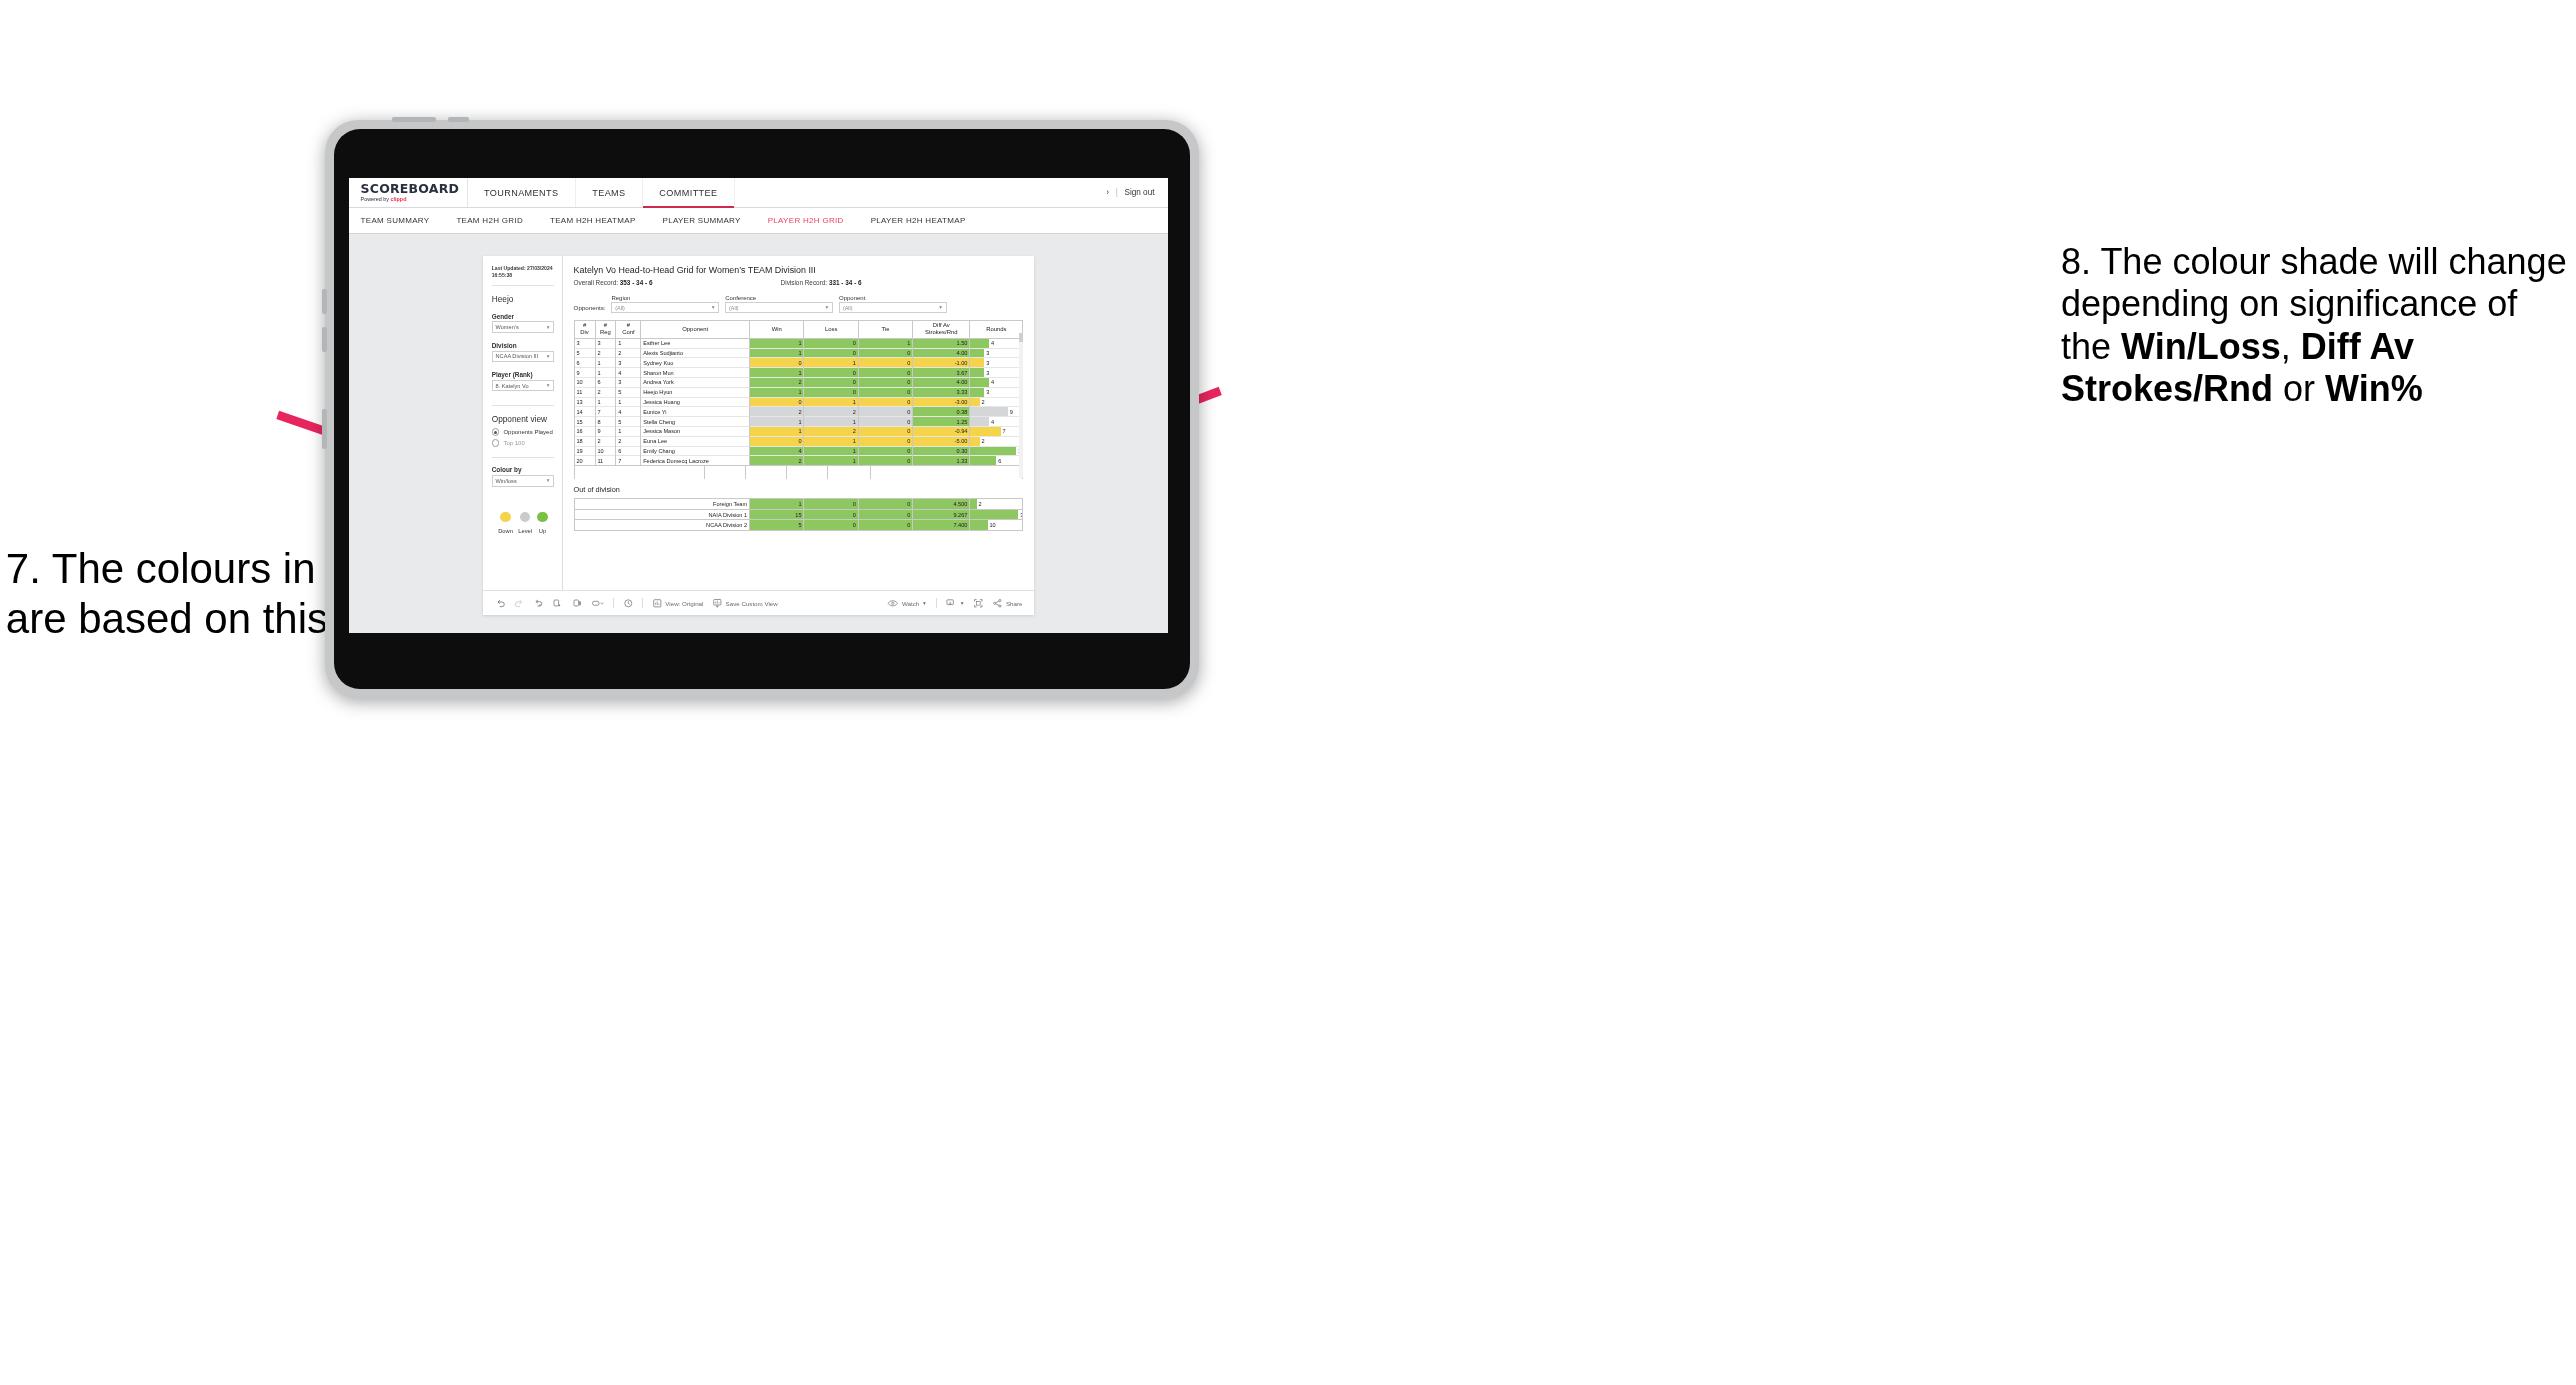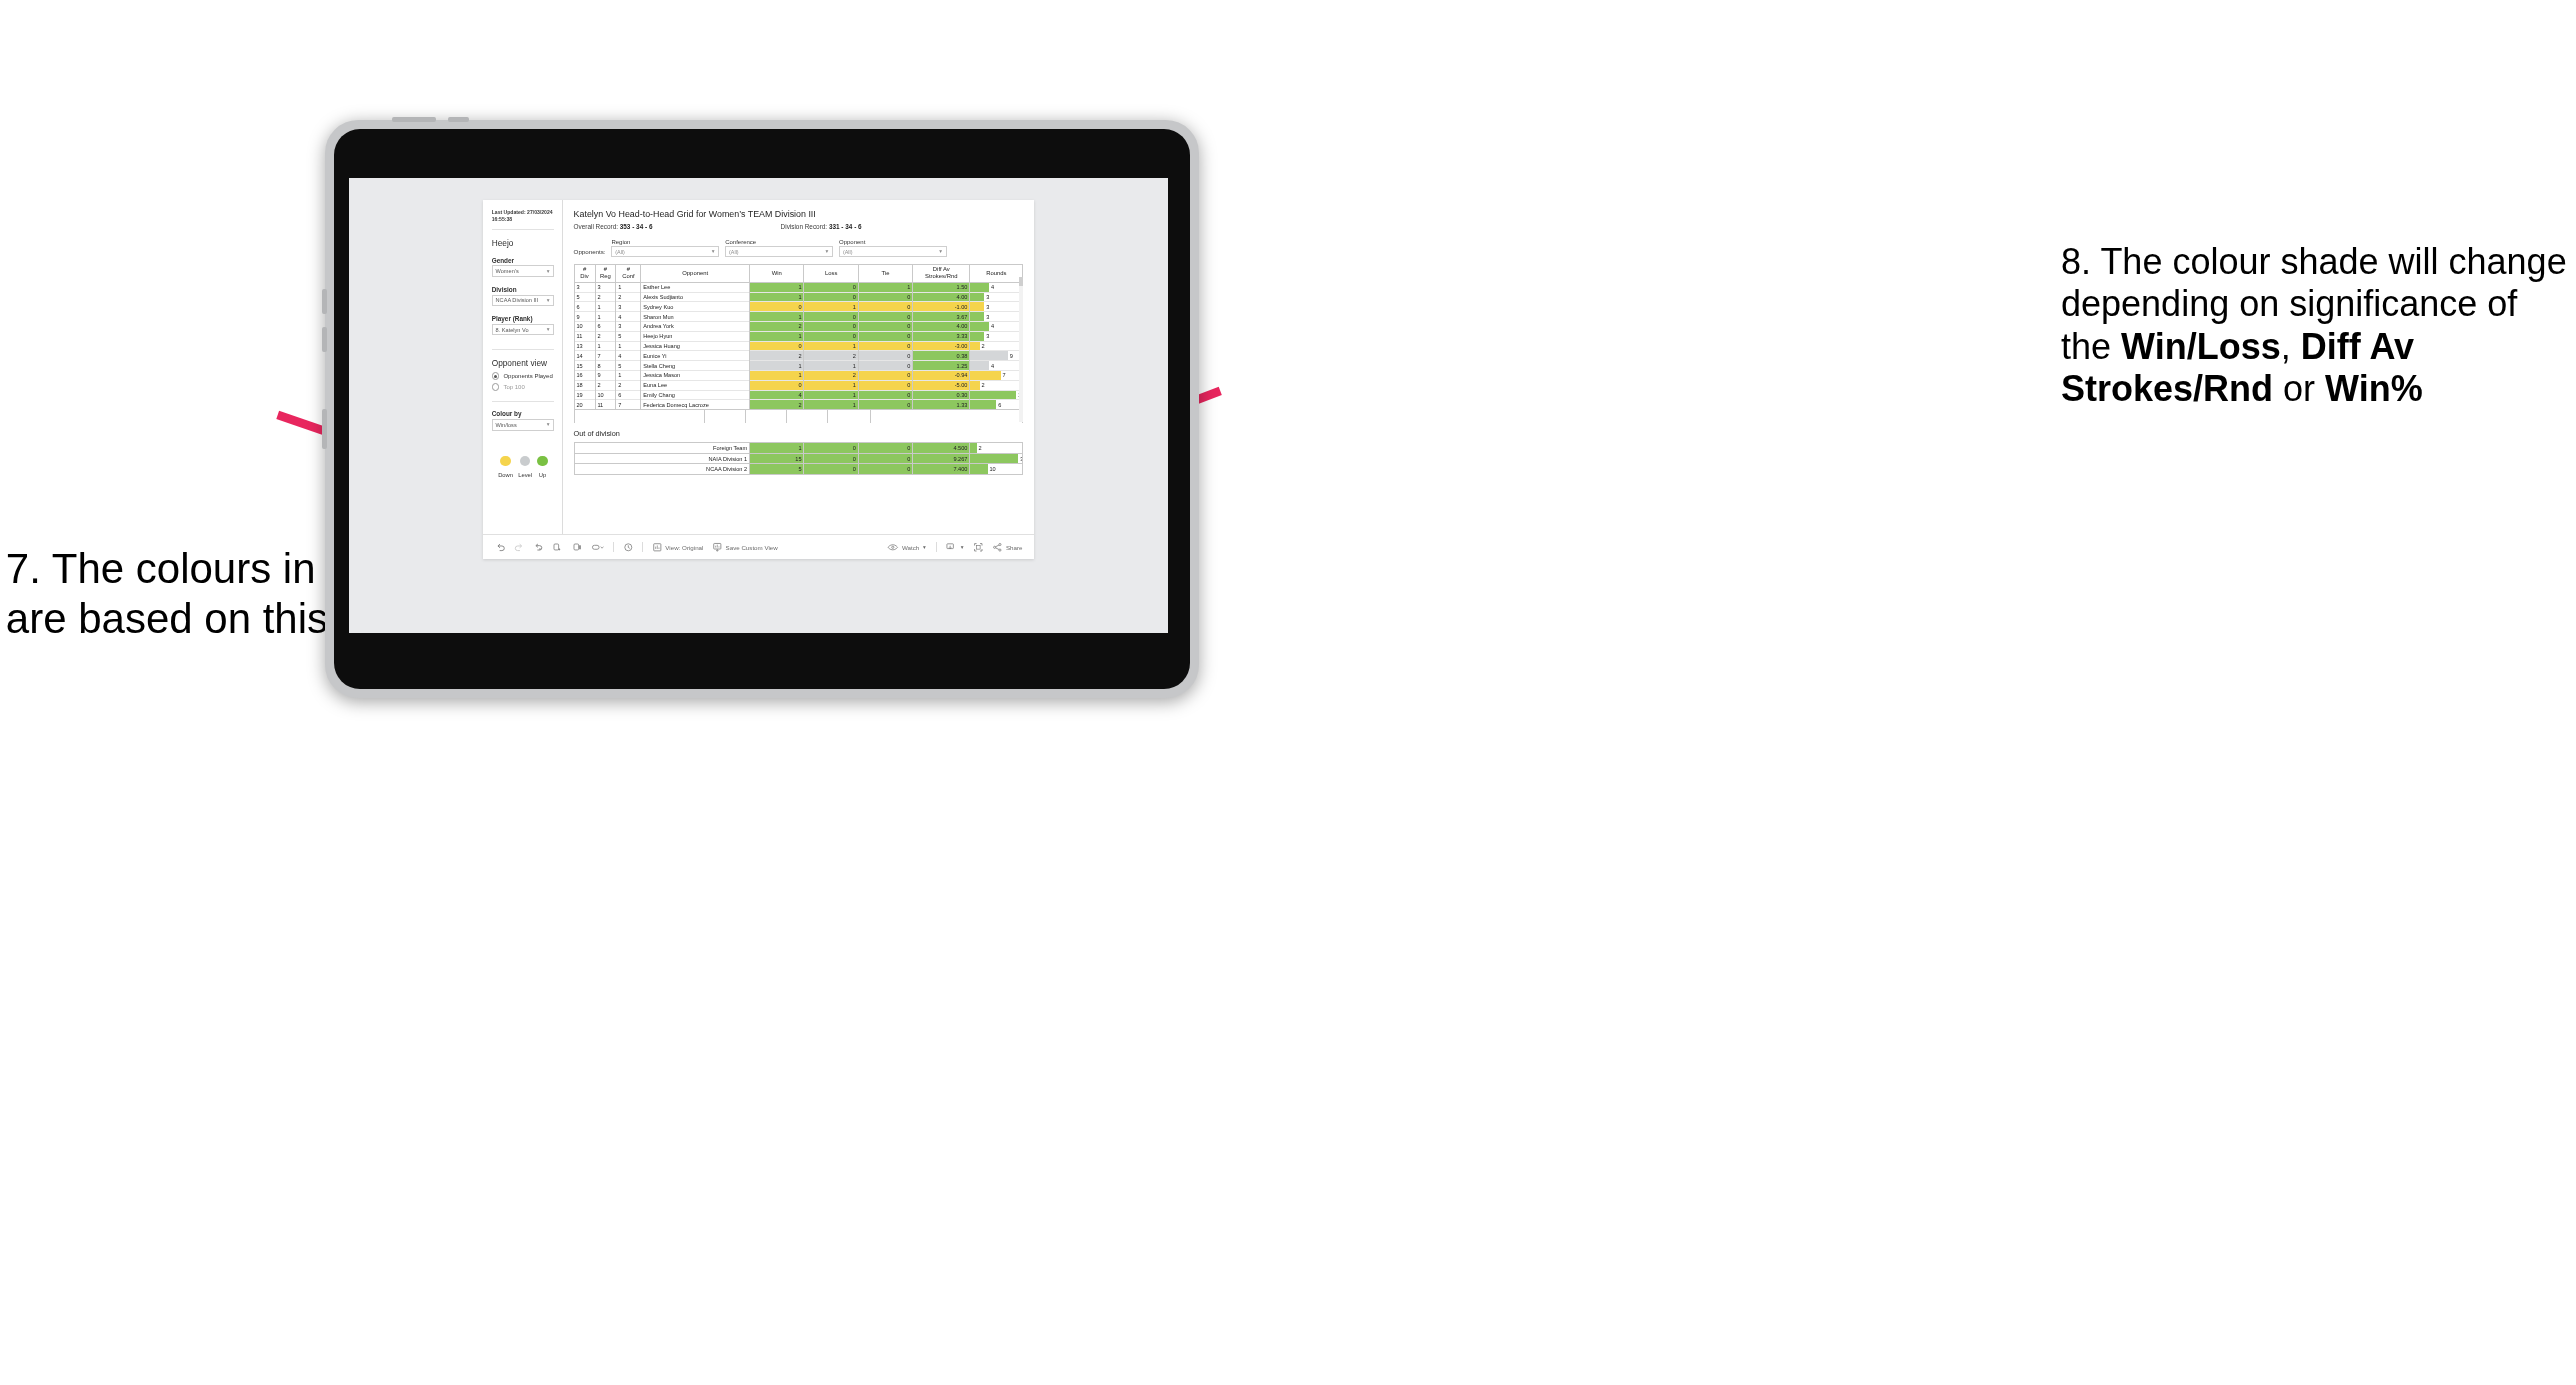--- a/index.html
+++ b/index.html
@@ -167,21 +167,45 @@
   <div class="tab-btn" id="btn-top1"></div>
   <div class="tab-btn" id="btn-top2"></div>
   <div class="tab-btn" id="btn-side1"></div>
   <div class="tab-btn" id="btn-side2"></div>
   <div class="tab-btn" id="btn-side3"></div>
   <div id="tablet-inner"></div>
 </div>
 
 <div id="screen">
 
-
+  <div id="topnav">
+    <div id="logo-box">
+      <div id="logo-main">SCOREBOARD</div>
+      <div id="logo-sub"><span style="color:#2b3040;font-weight:400;">Powered by </span><span>clippd</span></div>
+    </div>
+    <div id="topnav-items" style="display:flex;">
+        <div class="topnav-item">TOURNAMENTS</div>
+        <div class="topnav-item">TEAMS</div>
+        <div class="topnav-item active">COMMITTEE</div>
+      </div>
+    <div id="topnav-right">
+      <span>›</span>
+      <span class="sep">|</span>
+      <span>Sign out</span>
+    </div>
+  </div>
+
+  <div id="subnav">
+      <div class="subnav-item">TEAM SUMMARY</div>
+      <div class="subnav-item">TEAM H2H GRID</div>
+      <div class="subnav-item">TEAM H2H HEATMAP</div>
+      <div class="subnav-item">PLAYER SUMMARY</div>
+      <div class="subnav-item active">PLAYER H2H GRID</div>
+      <div class="subnav-item">PLAYER H2H HEATMAP</div>
+    </div>
 
   <div id="workspace">
     <div id="card">
       <div id="card-body">
 
         <div id="sidebar">
           <div id="last-updated">Last Updated: 27/03/2024 16:55:38</div>
           <div class="side-rule"></div>
           <div class="side-h">Heejo</div>
 

